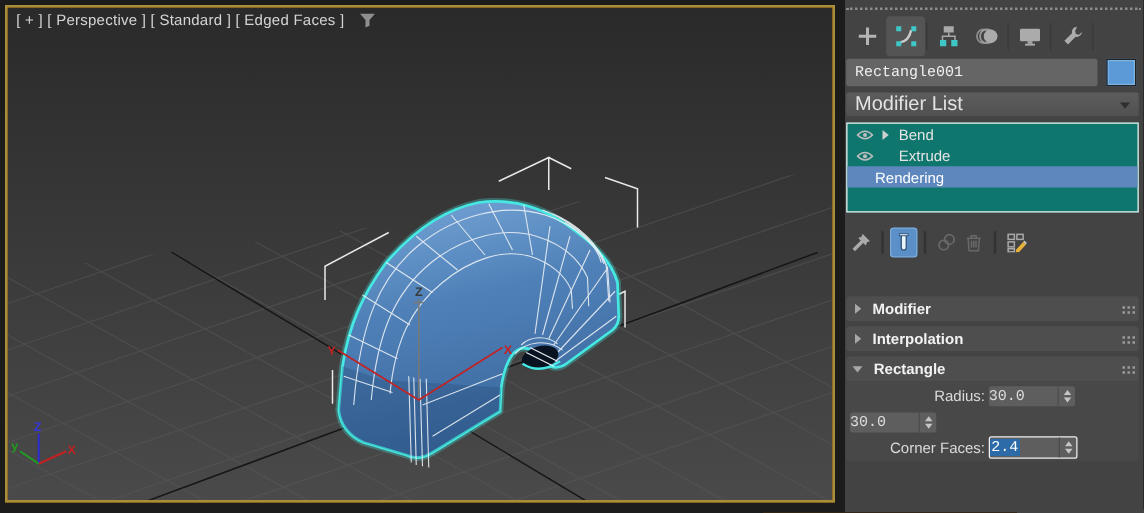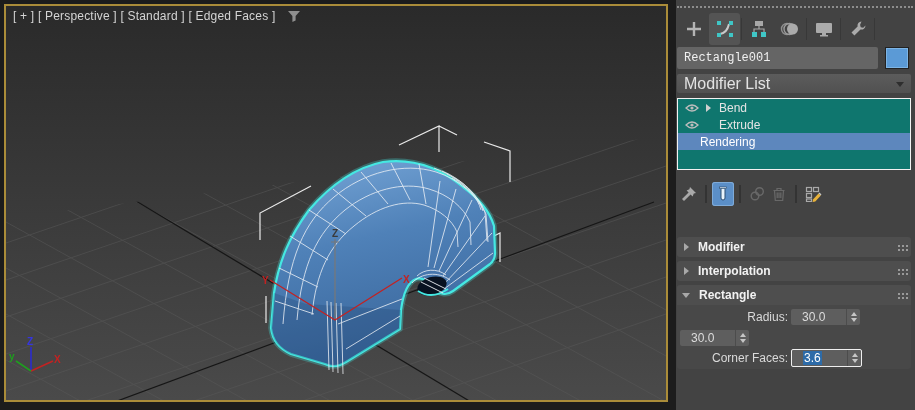--- a/index.html
+++ b/index.html
@@ -59,21 +59,21 @@
   .grip-dots{position:absolute;right:11px;top:8px;width:2px;height:2px;background:#9a9a9a;
     box-shadow:4px 0 #9a9a9a,8px 0 #9a9a9a,0 4px #9a9a9a,4px 4px #9a9a9a,8px 4px #9a9a9a;}
 
   .params-body{position:absolute;left:1px;top:305px;width:234px;height:64px;background:#484848;
     border-radius:0 0 3px 3px;}
   .param-row{position:absolute;left:0;width:234px;height:18px;display:flex;align-items:center;}
   .param-label{width:111px;text-align:right;color:#dadada;font-size:12px;}
   .spin-field{margin-left:3px;width:69px;height:16px;background:#5e5e5e;border-radius:2px;
     display:flex;align-items:center;box-sizing:border-box;}
   .spin-field.focused{border:1px solid #efefef;height:18px;width:71px;background:#5e5e5e;}
-  .spin-val{flex:1;font-size:12px;color:#dcdcdc;padding-left:11px;white-space:nowrap;overflow:hidden;}
+  .spin-val{flex:1;font-size:12px;color:#dcdcdc;padding-left:0;white-space:nowrap;overflow:hidden;font-family:Liberation Mono, monospace;}
   .spin-field.focused .spin-val span{background:#2d6ba8;color:#fff;padding:0 1px;}
   .spinner{width:13px;height:100%;display:flex;flex-direction:column;align-items:center;
     justify-content:center;gap:2px;border-left:1px solid #4c4c4c;}
   .sp-up{width:0;height:0;border-left:3px solid transparent;border-right:3px solid transparent;border-bottom:4px solid #c6c6c6;}
   .sp-dn{width:0;height:0;border-left:3px solid transparent;border-right:3px solid transparent;border-top:4px solid #c6c6c6;}
 </style>
 </head>
 <body>
 
 <div class="app">
@@ -363,21 +363,21 @@
           <span class="spin-val">30.0</span>
           <span class="spinner">
               <span class="sp-up"></span>
               <span class="sp-dn"></span>
             </span>
         </span>
       </div>
       <div class="param-row" style="top:44px">
         <span class="param-label">Corner Faces:</span>
         <span class="spin-field focused">
-          <span class="spin-val"><span>3.6</span></span>
+          <span class="spin-val"><span>2.4</span></span>
           <span class="spinner">
               <span class="sp-up"></span>
               <span class="sp-dn"></span>
             </span>
         </span>
       </div>
     </div>
   </div>
 </div>
 

